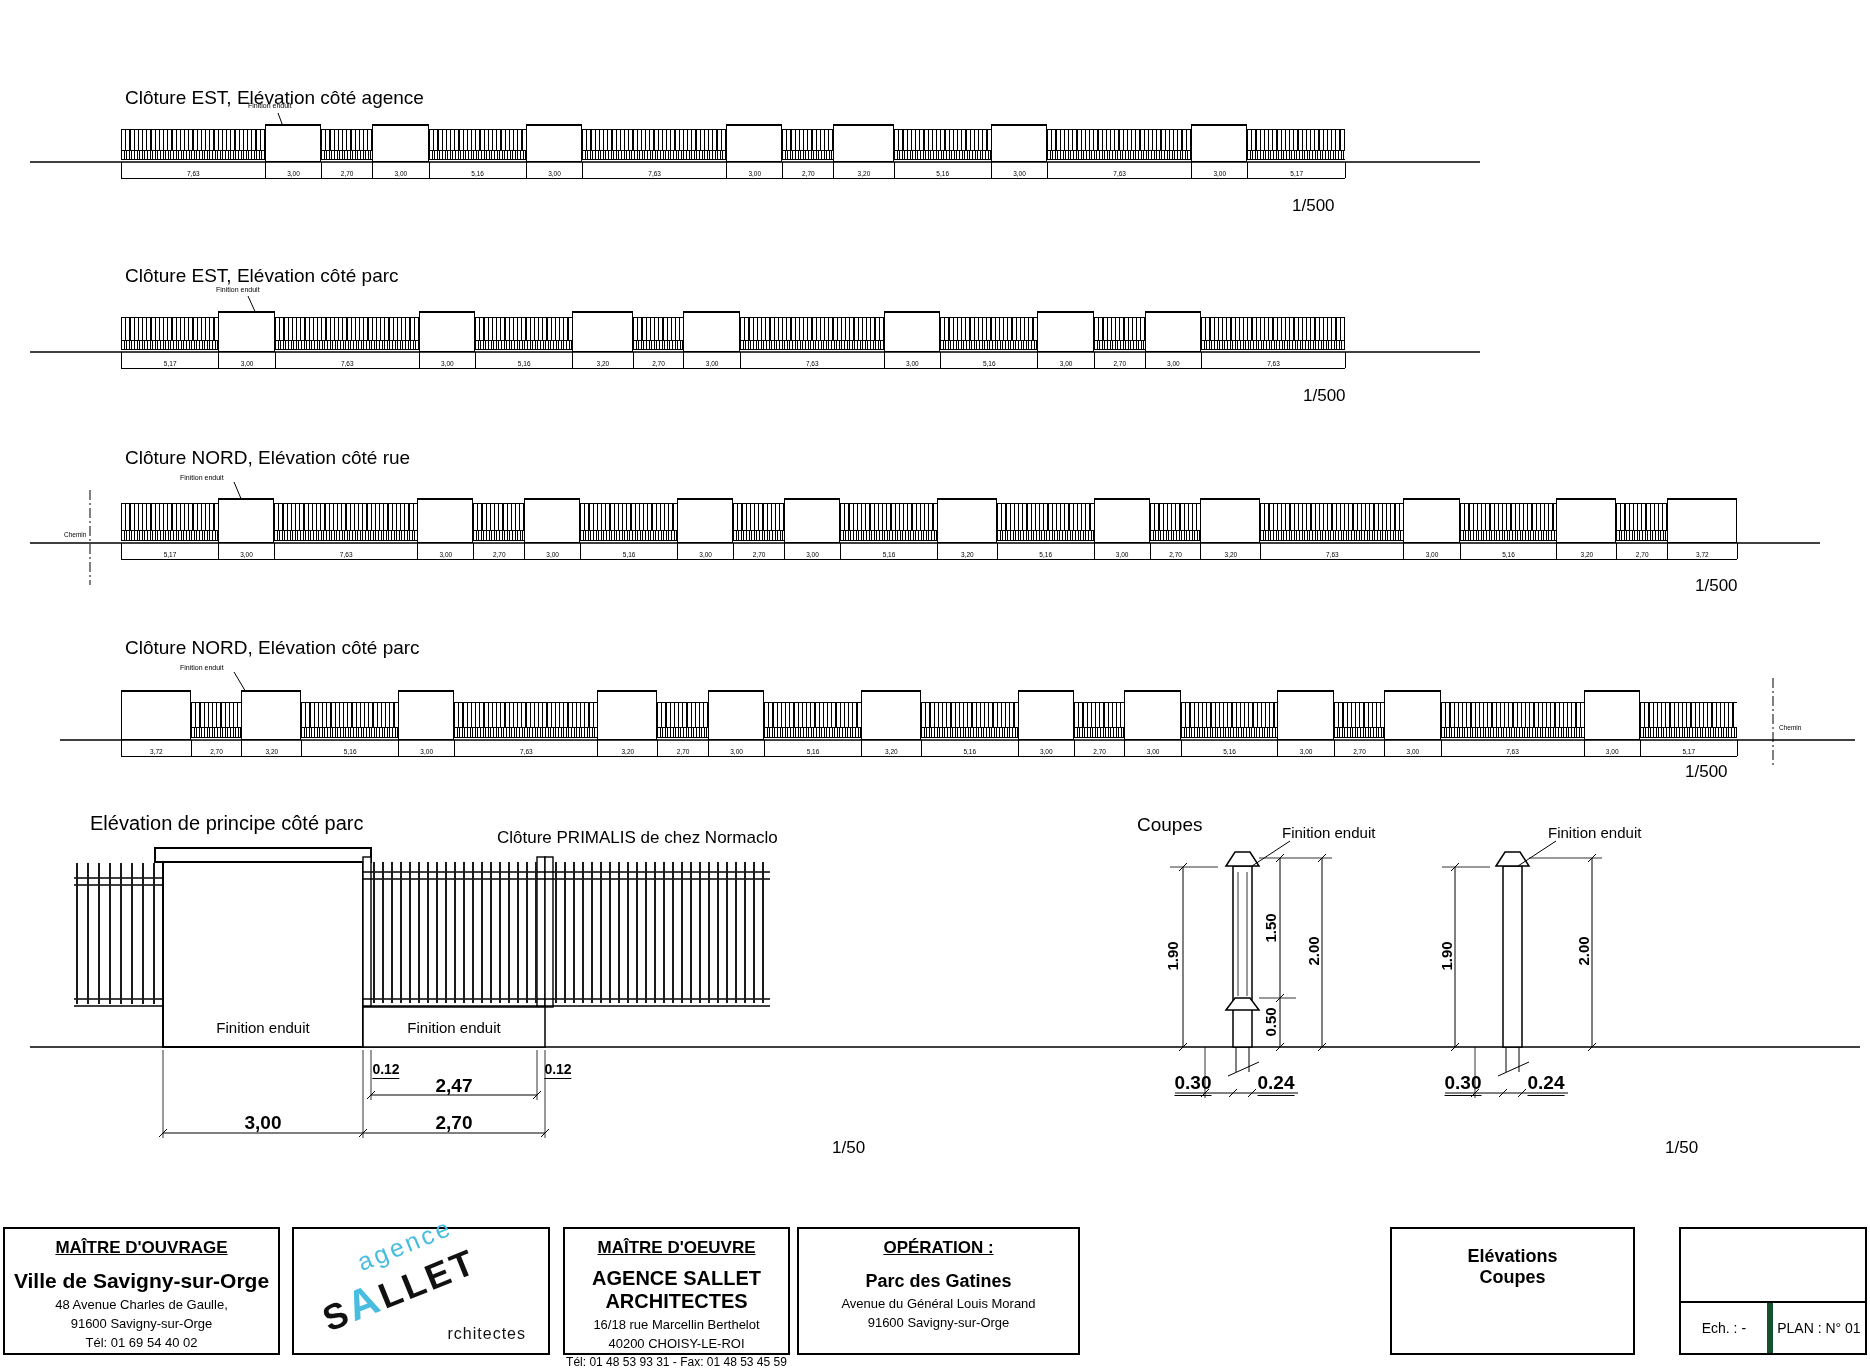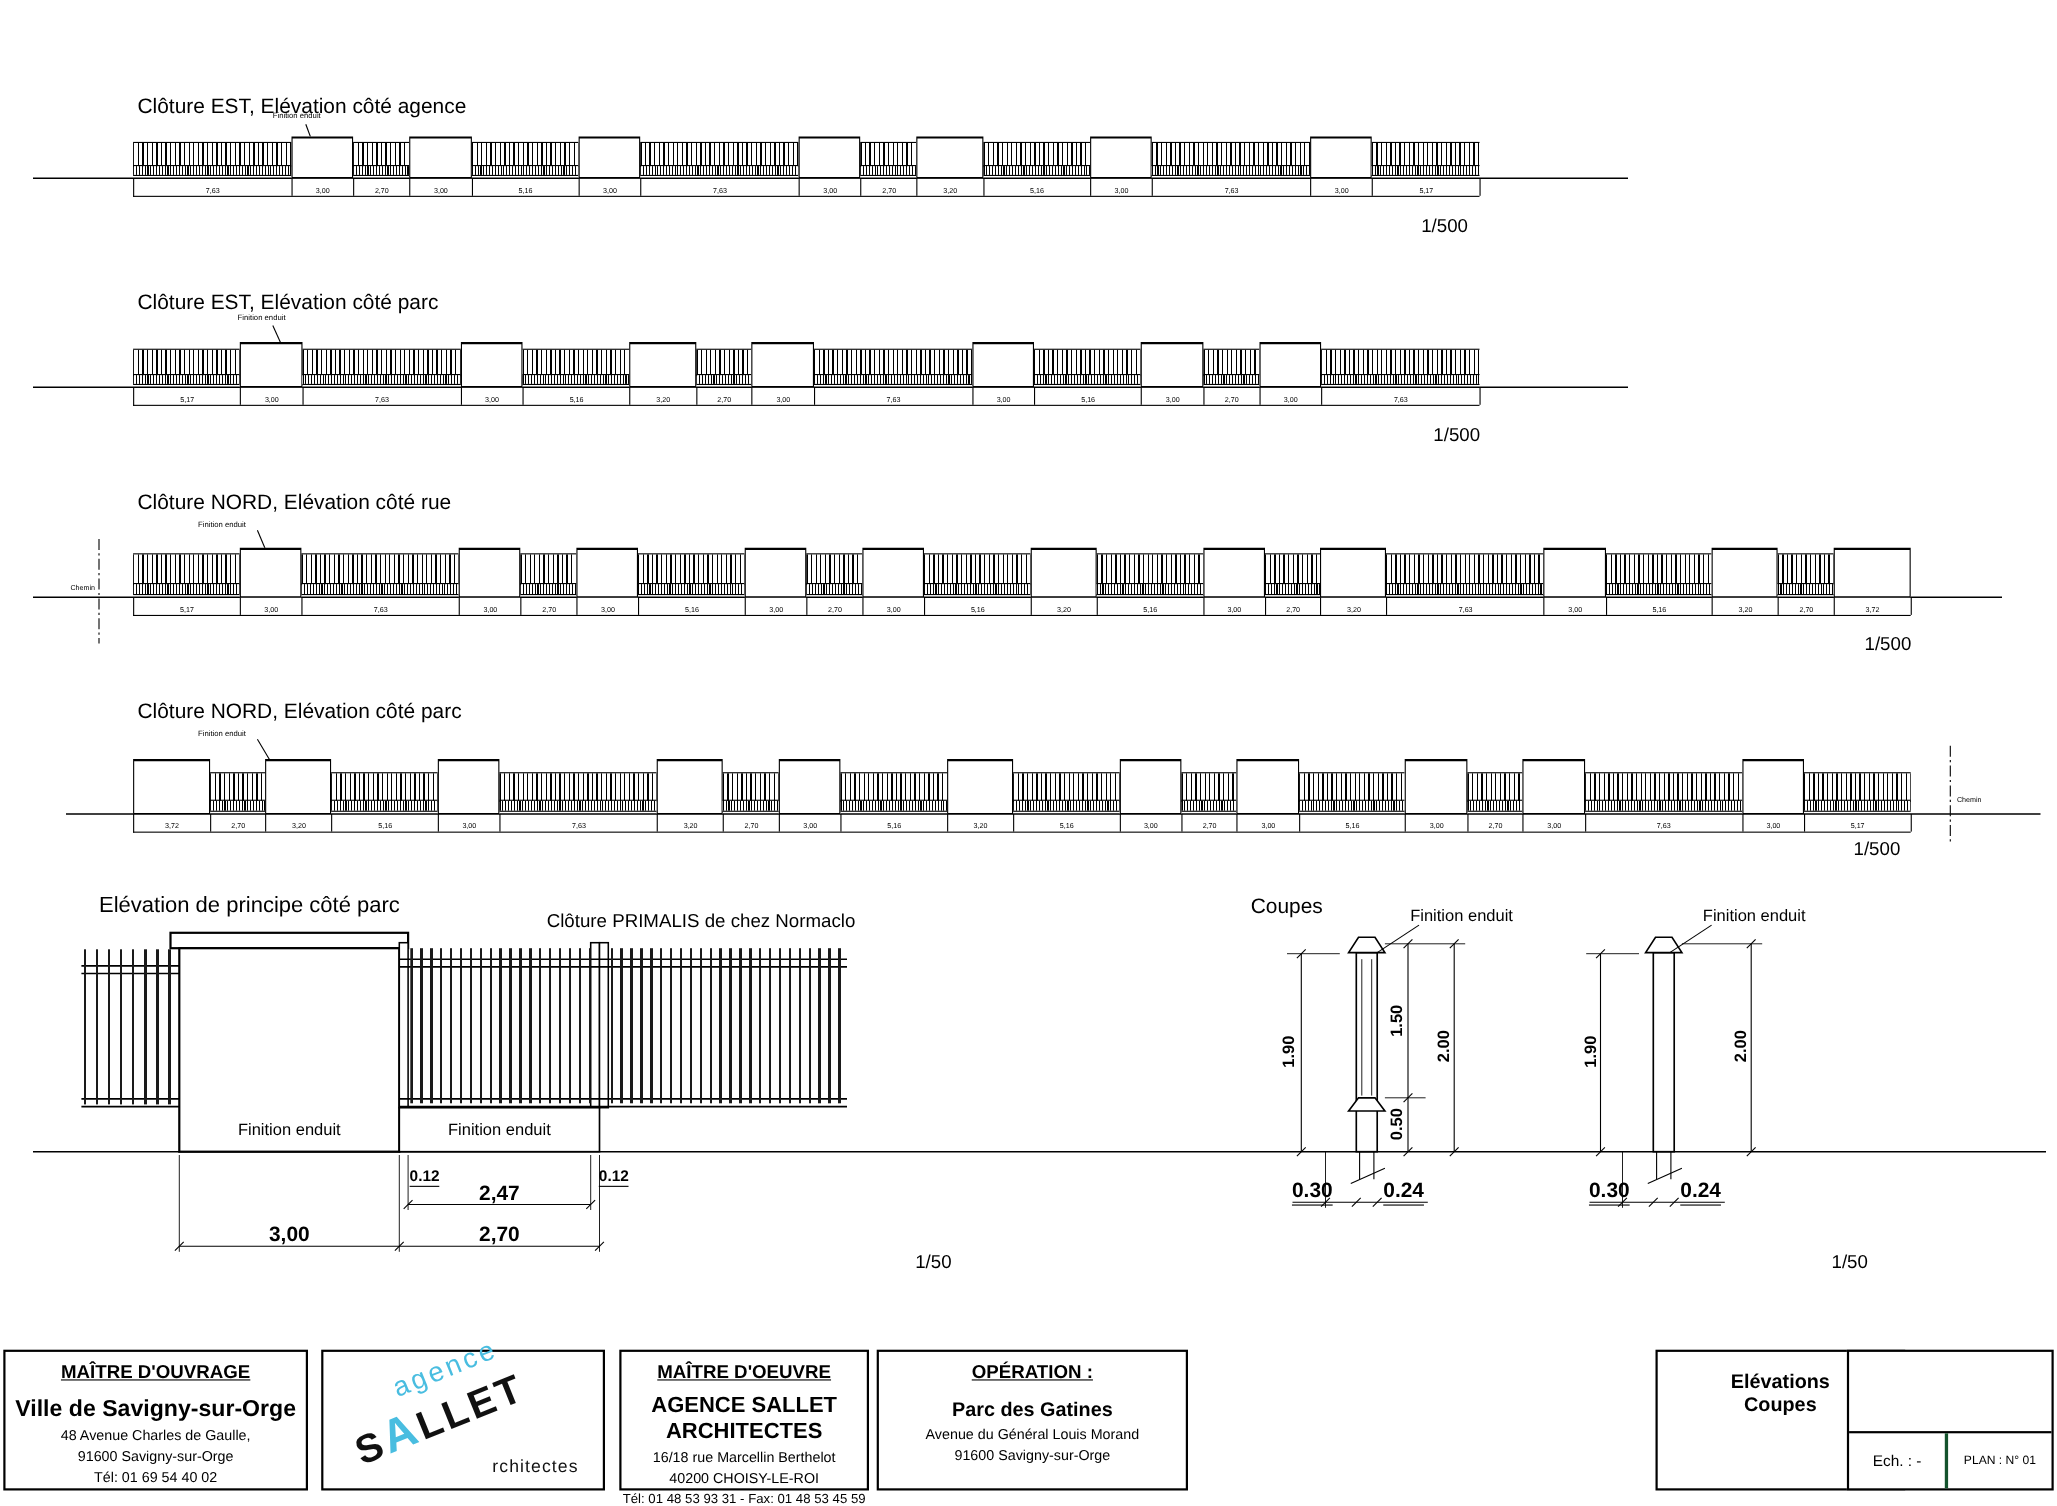--- a/index.html
+++ b/index.html
@@ -668,27 +668,27 @@
     <div class="tb-line" style="font-size:12px">Tél: 01 48 53 93 31 - Fax: 01 48 53 45 59</div>
   </div>
 
   <div class="tb" style="left:797px;top:1227px;width:283px;height:128px">
     <div class="tb-head">OPÉRATION :</div>
     <div class="tb-name" style="font-size:18px;margin-top:13px">Parc des Gatines</div>
     <div class="tb-line">Avenue du Général Louis Morand</div>
     <div class="tb-line">91600 Savigny-sur-Orge</div>
   </div>
 
-  <div class="tb" style="left:1505px;top:1227px;width:227px;height:128px">
+  <div class="tb" style="left:1390px;top:1227px;width:245px;height:128px">
     <div style="height:75px;display:flex;flex-direction:column;justify-content:center">
       <div style="font-size:18px;font-weight:bold">Elévations</div>
       <div style="font-size:18px;font-weight:bold">Coupes</div>
     </div>
   </div>
 
   <div class="tb" style="left:1679px;top:1227px;width:188px;height:128px">
     <div class="tb-split" style="height:50px">
       <div class="tb-cell" style="flex:0.93;font-size:14px">Ech. : -</div>
-      <div class="tb-cell" style="flex:1;border-left:3px solid #14532d;font-size:11px">PLAN : N° 01</div>
+      <div class="tb-cell" style="flex:1;border-left:6px solid #14532d;font-size:14px">PLAN : N° 01</div>
     </div>
   </div>
 
 </div>
 
 </body></html>

